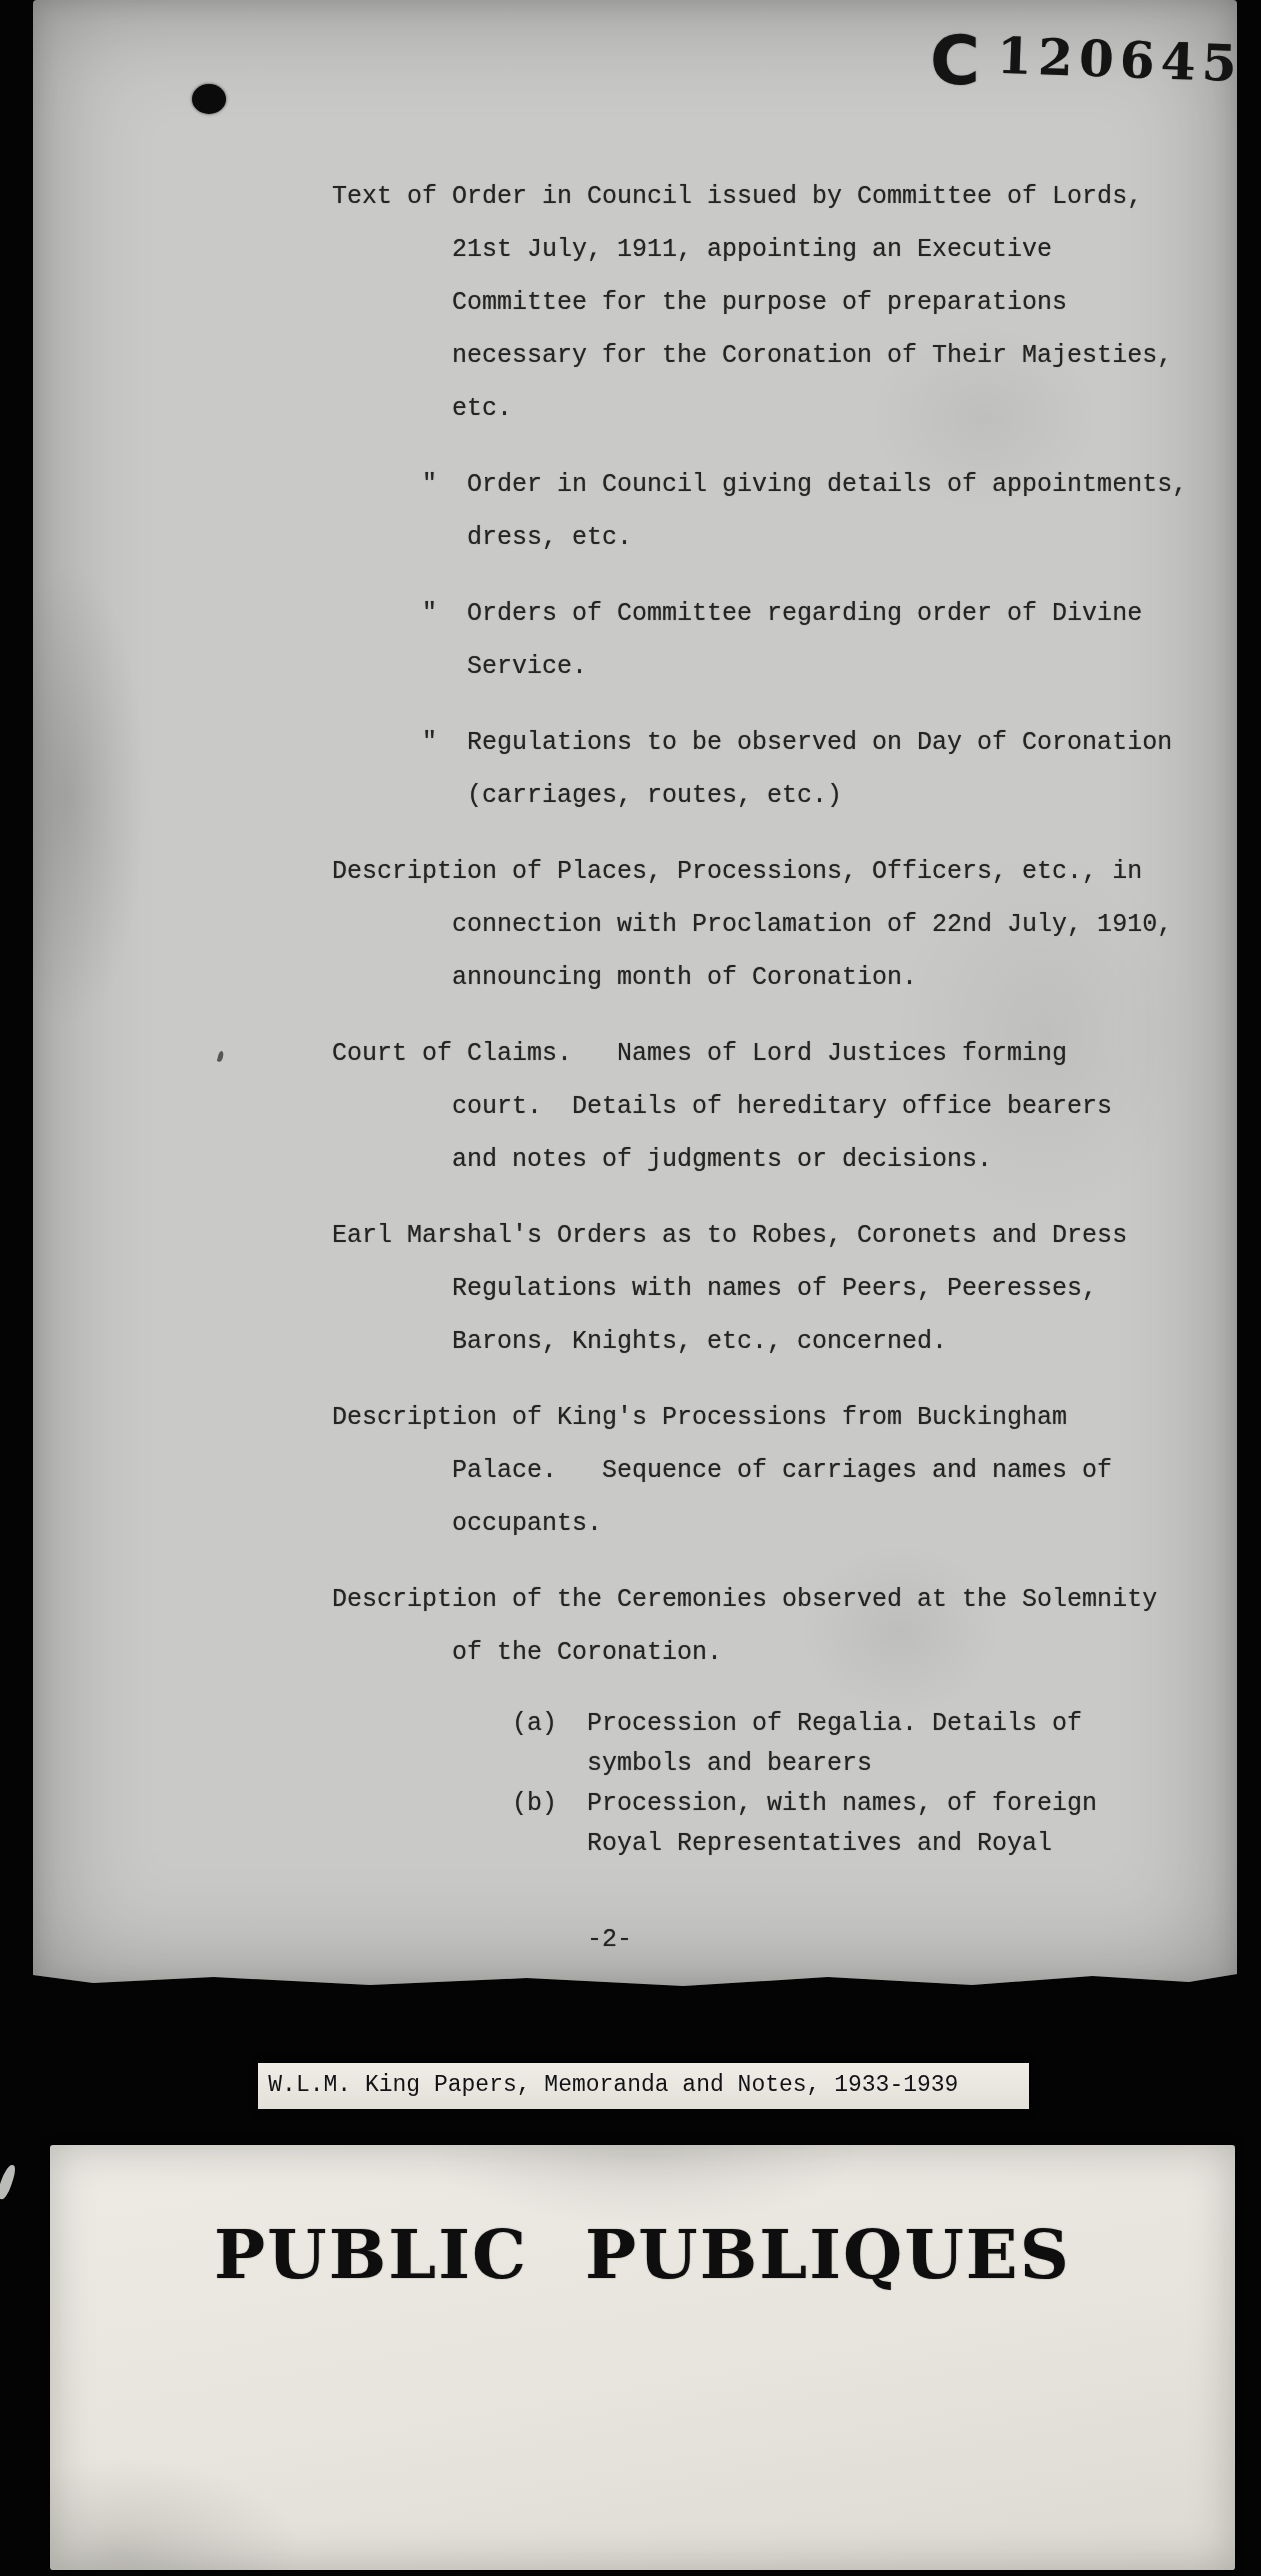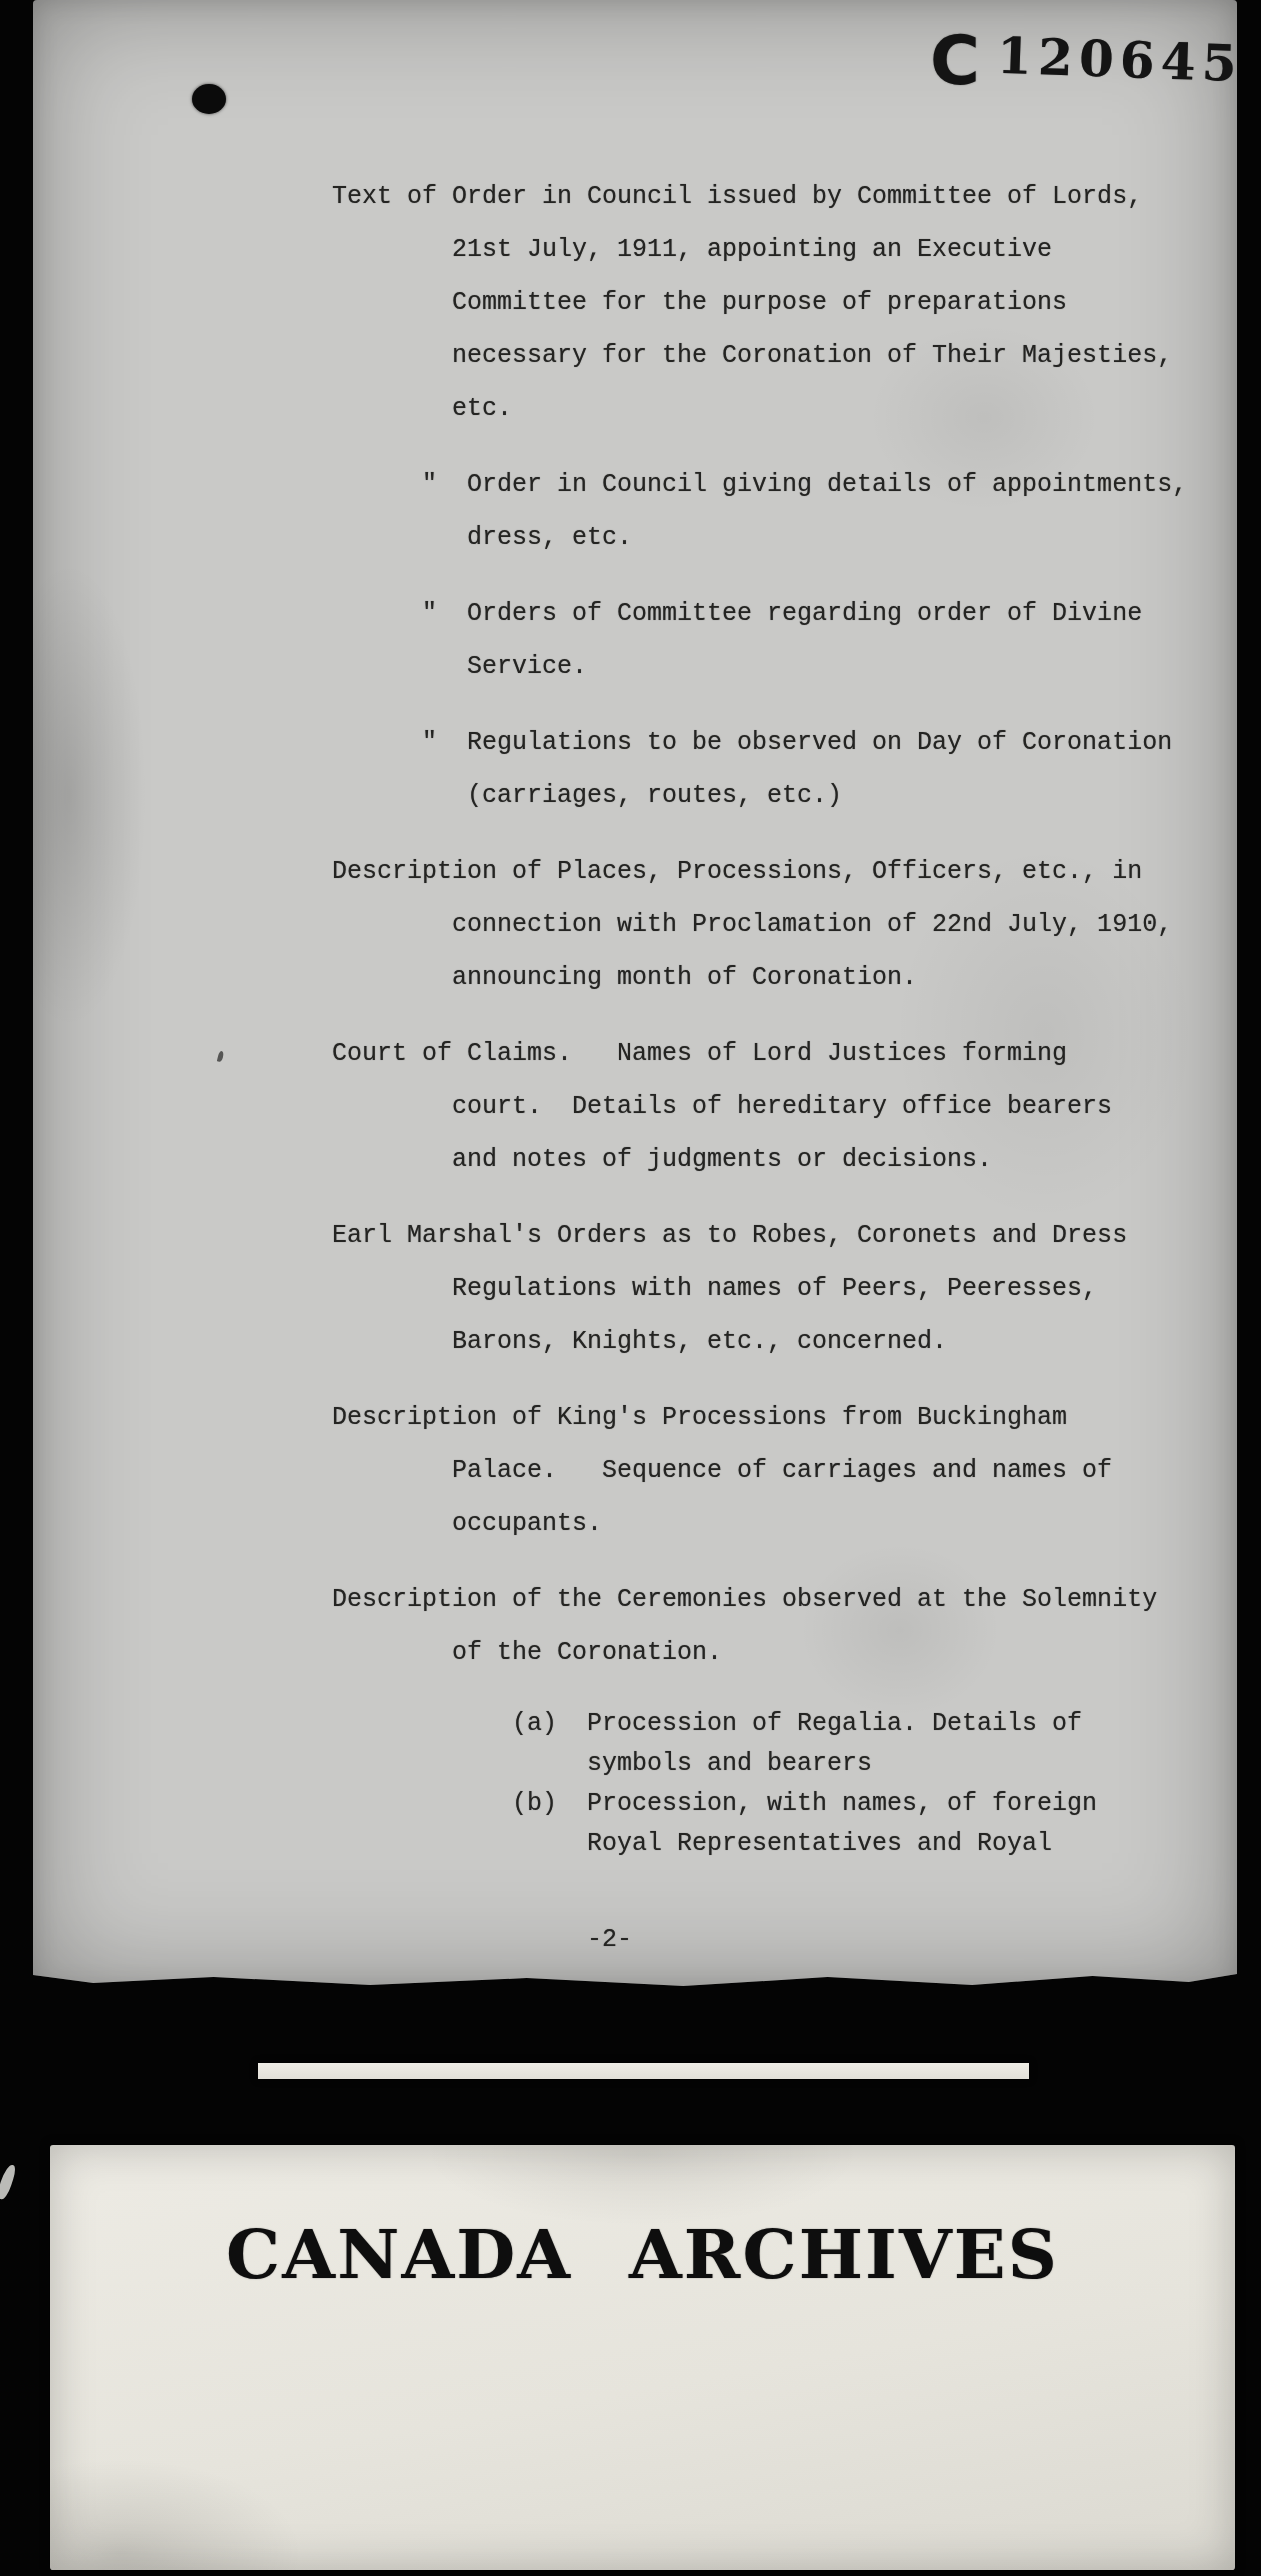--- a/index.html
+++ b/index.html
@@ -237,22 +237,23 @@
         </div>
         <div class="para pagenum">
           <div class="tline">                 -2-</div>
         </div>
       </div>
 
     <div class="ink-speck"></div>
   </div>
 
   <div class="caption-label">
+    <div class="cline">W.L.M. King Papers, Memoranda and Notes, 1933-1939</div>
   </div>
 
   <div class="archives-card">
-    <div class="card-line l1">CANADA ARCHIVES</div>
+    <div class="card-line l1">PUBLIC PUBLIQUES</div>
   </div>
 
   <div class="film-scratch"></div>
 
 </div>
 
 
 </body></html>

